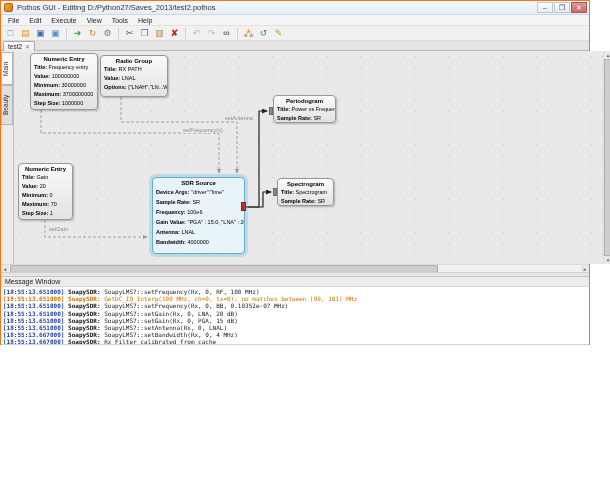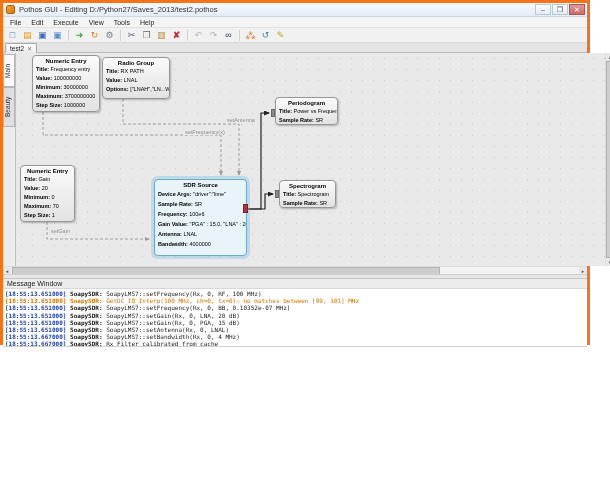--- a/index.html
+++ b/index.html
@@ -1,18 +1,18 @@
 <!DOCTYPE html>
 <html><head>
 <meta charset="utf-8">
 <style>
   * { box-sizing: border-box; margin: 0; padding: 0; }
   body { width: 610px; height: 500px; background: #ffffff; font-family: "Liberation Sans", sans-serif; position: relative; overflow: hidden; }
 
-  #app { position: absolute; top: 0; left: 0; width: 590px; height: 345px; background: #f0f0f0; border: 3px solid #f97316; }
+  #app { position: absolute; top: 0; left: 0; width: 590px; height: 345px; background: #f0f0f0; border: 1px solid #f97316; }
 
   
   .titlebar { position: absolute; top: 0; left: 0; right: 0; height: 14px; background: linear-gradient(#f5f9fd, #e4ecf6); border-bottom: 1px solid #ccd8e6; }
   .appicon { position: absolute; left: 3px; top: 2px; width: 9px; height: 9px; background: linear-gradient(135deg, #f6a821, #d97714); border-radius: 2px; border: 1px solid #b06010; }
   .wtitle { position: absolute; left: 16px; top: 2px; font-size: 7.5px; color: #333; white-space: nowrap; }
   .winbtns { position: absolute; right: 2px; top: 1px; display: flex; gap: 1px; }
   .wbtn { width: 16px; height: 11px; line-height: 10px; text-align: center; font-size: 7px; background: linear-gradient(#ffffff, #e4ebf3); border: 1px solid #b9c7d6; color: #445; }
   .wbtn.close { background: linear-gradient(#e09a9a, #cc6a6a); border-color: #aa5555; color: #fff; }
 
   

